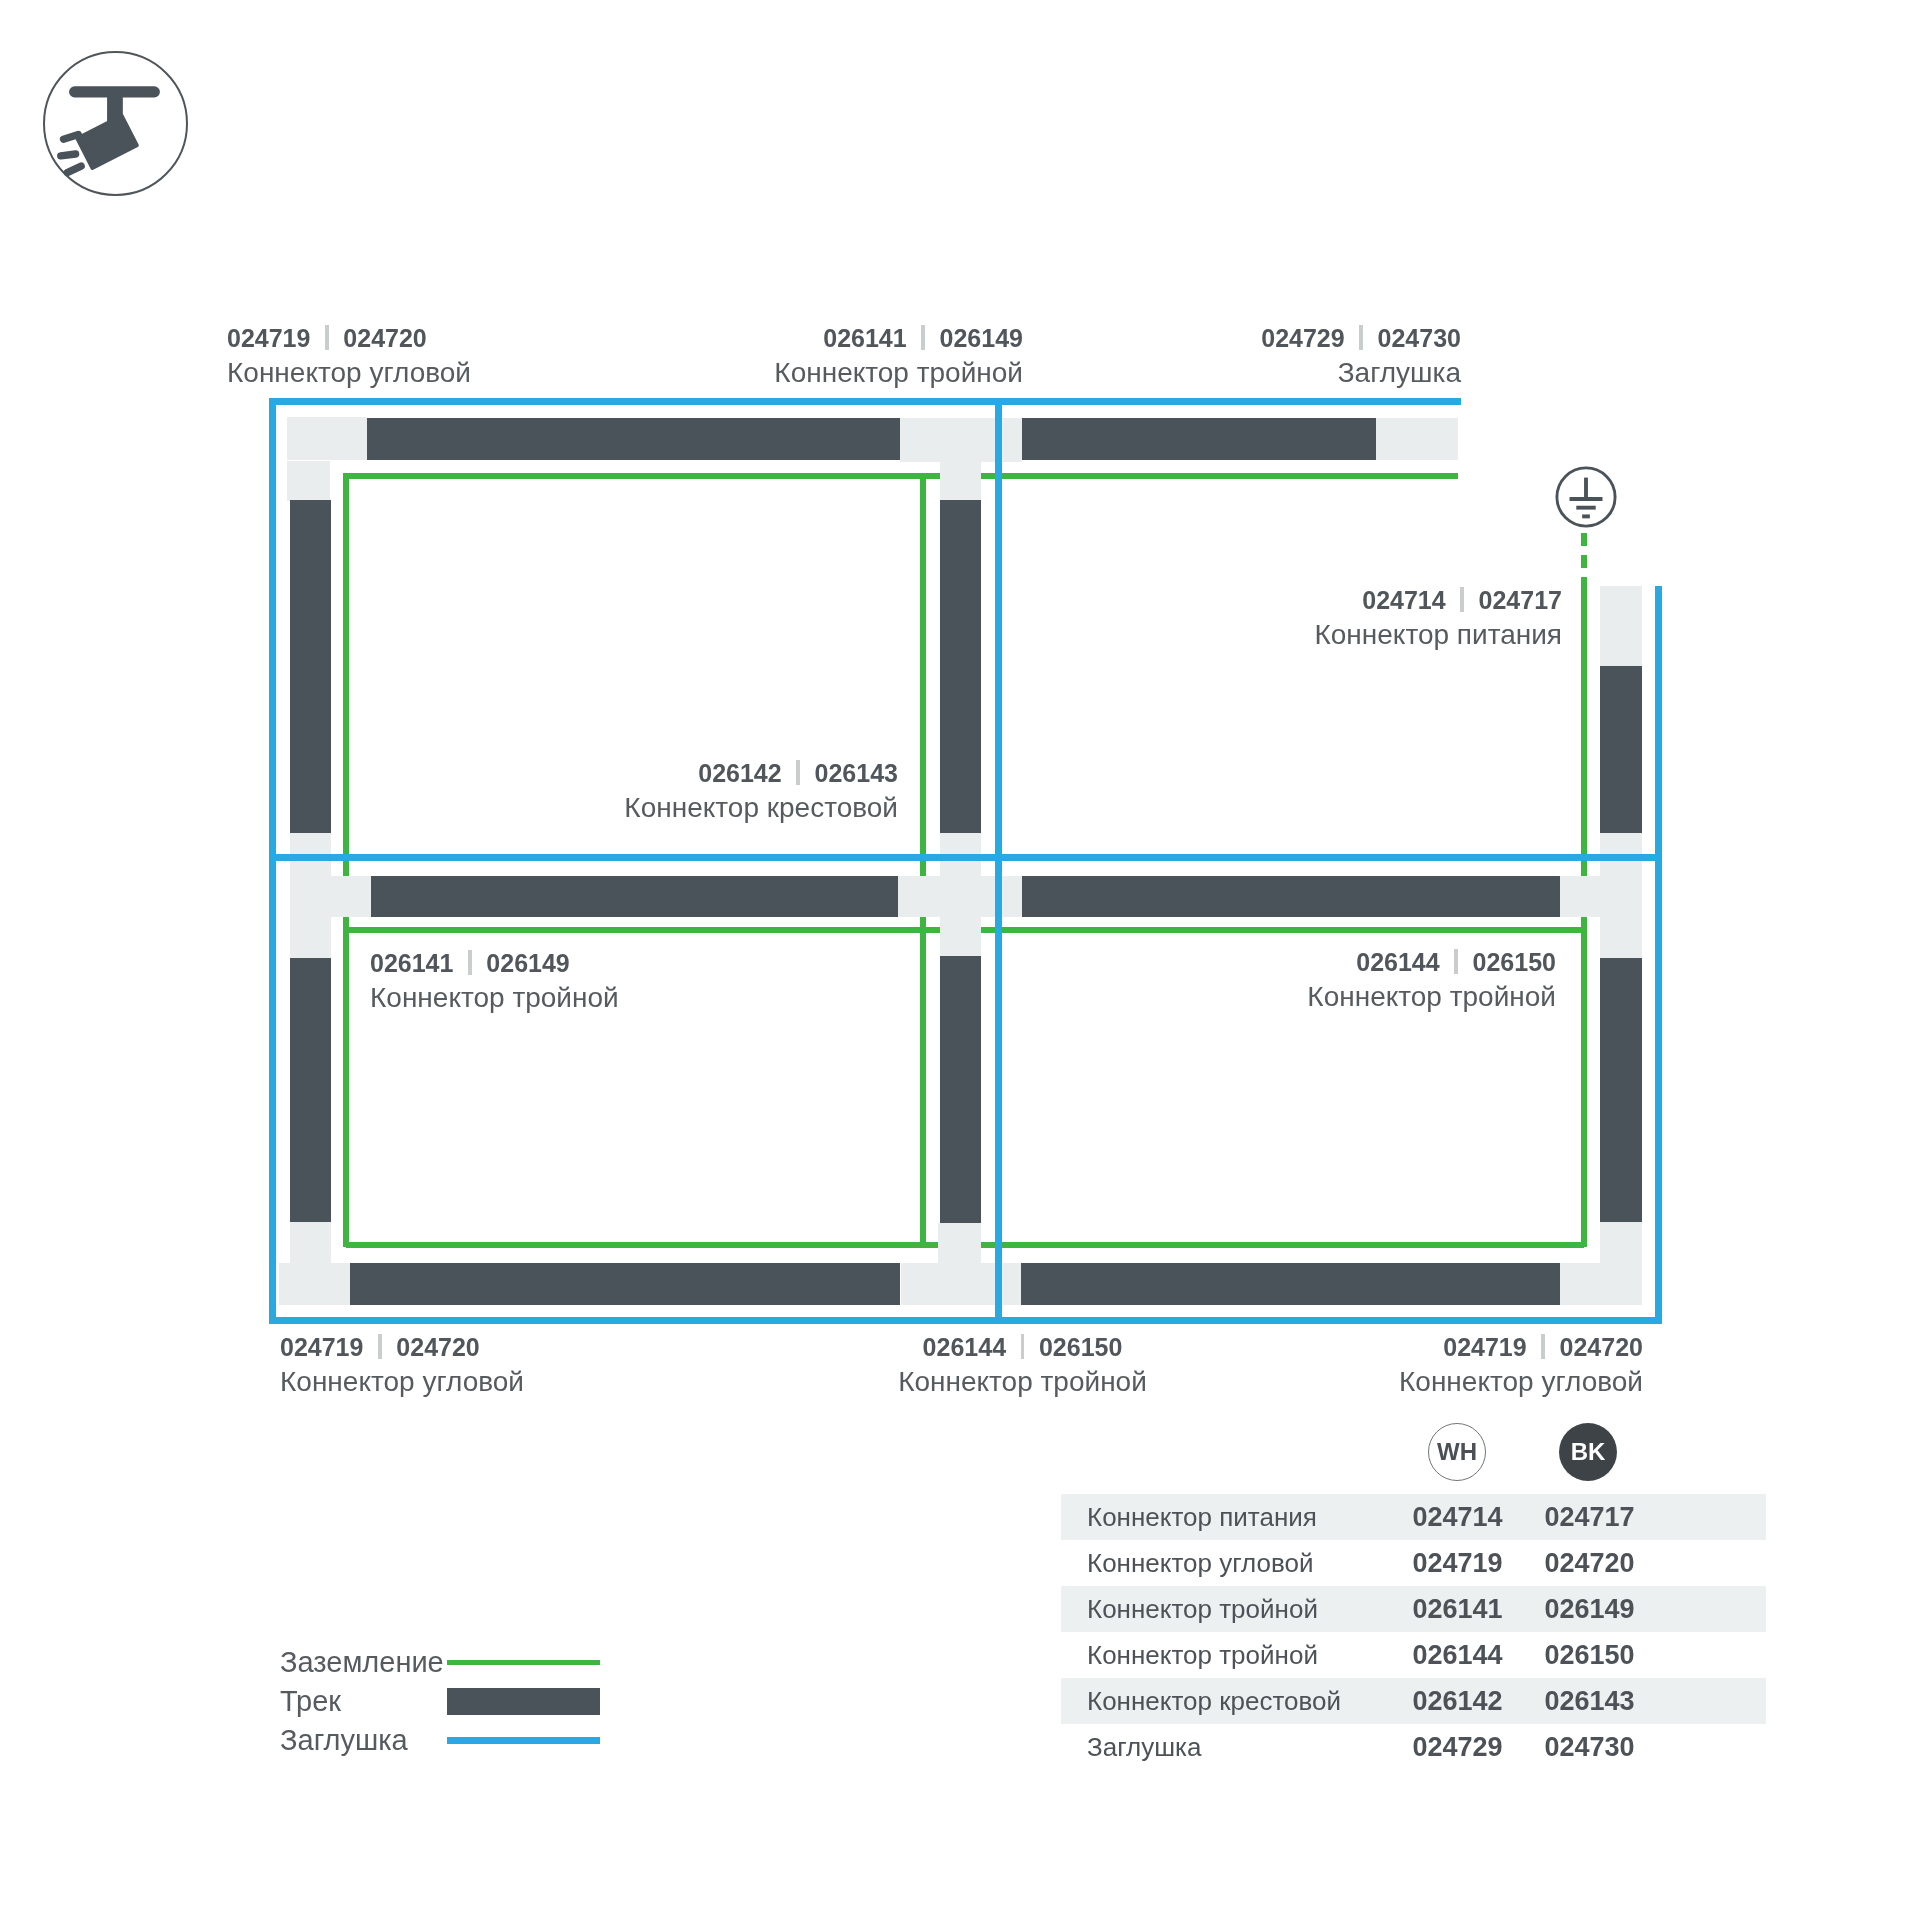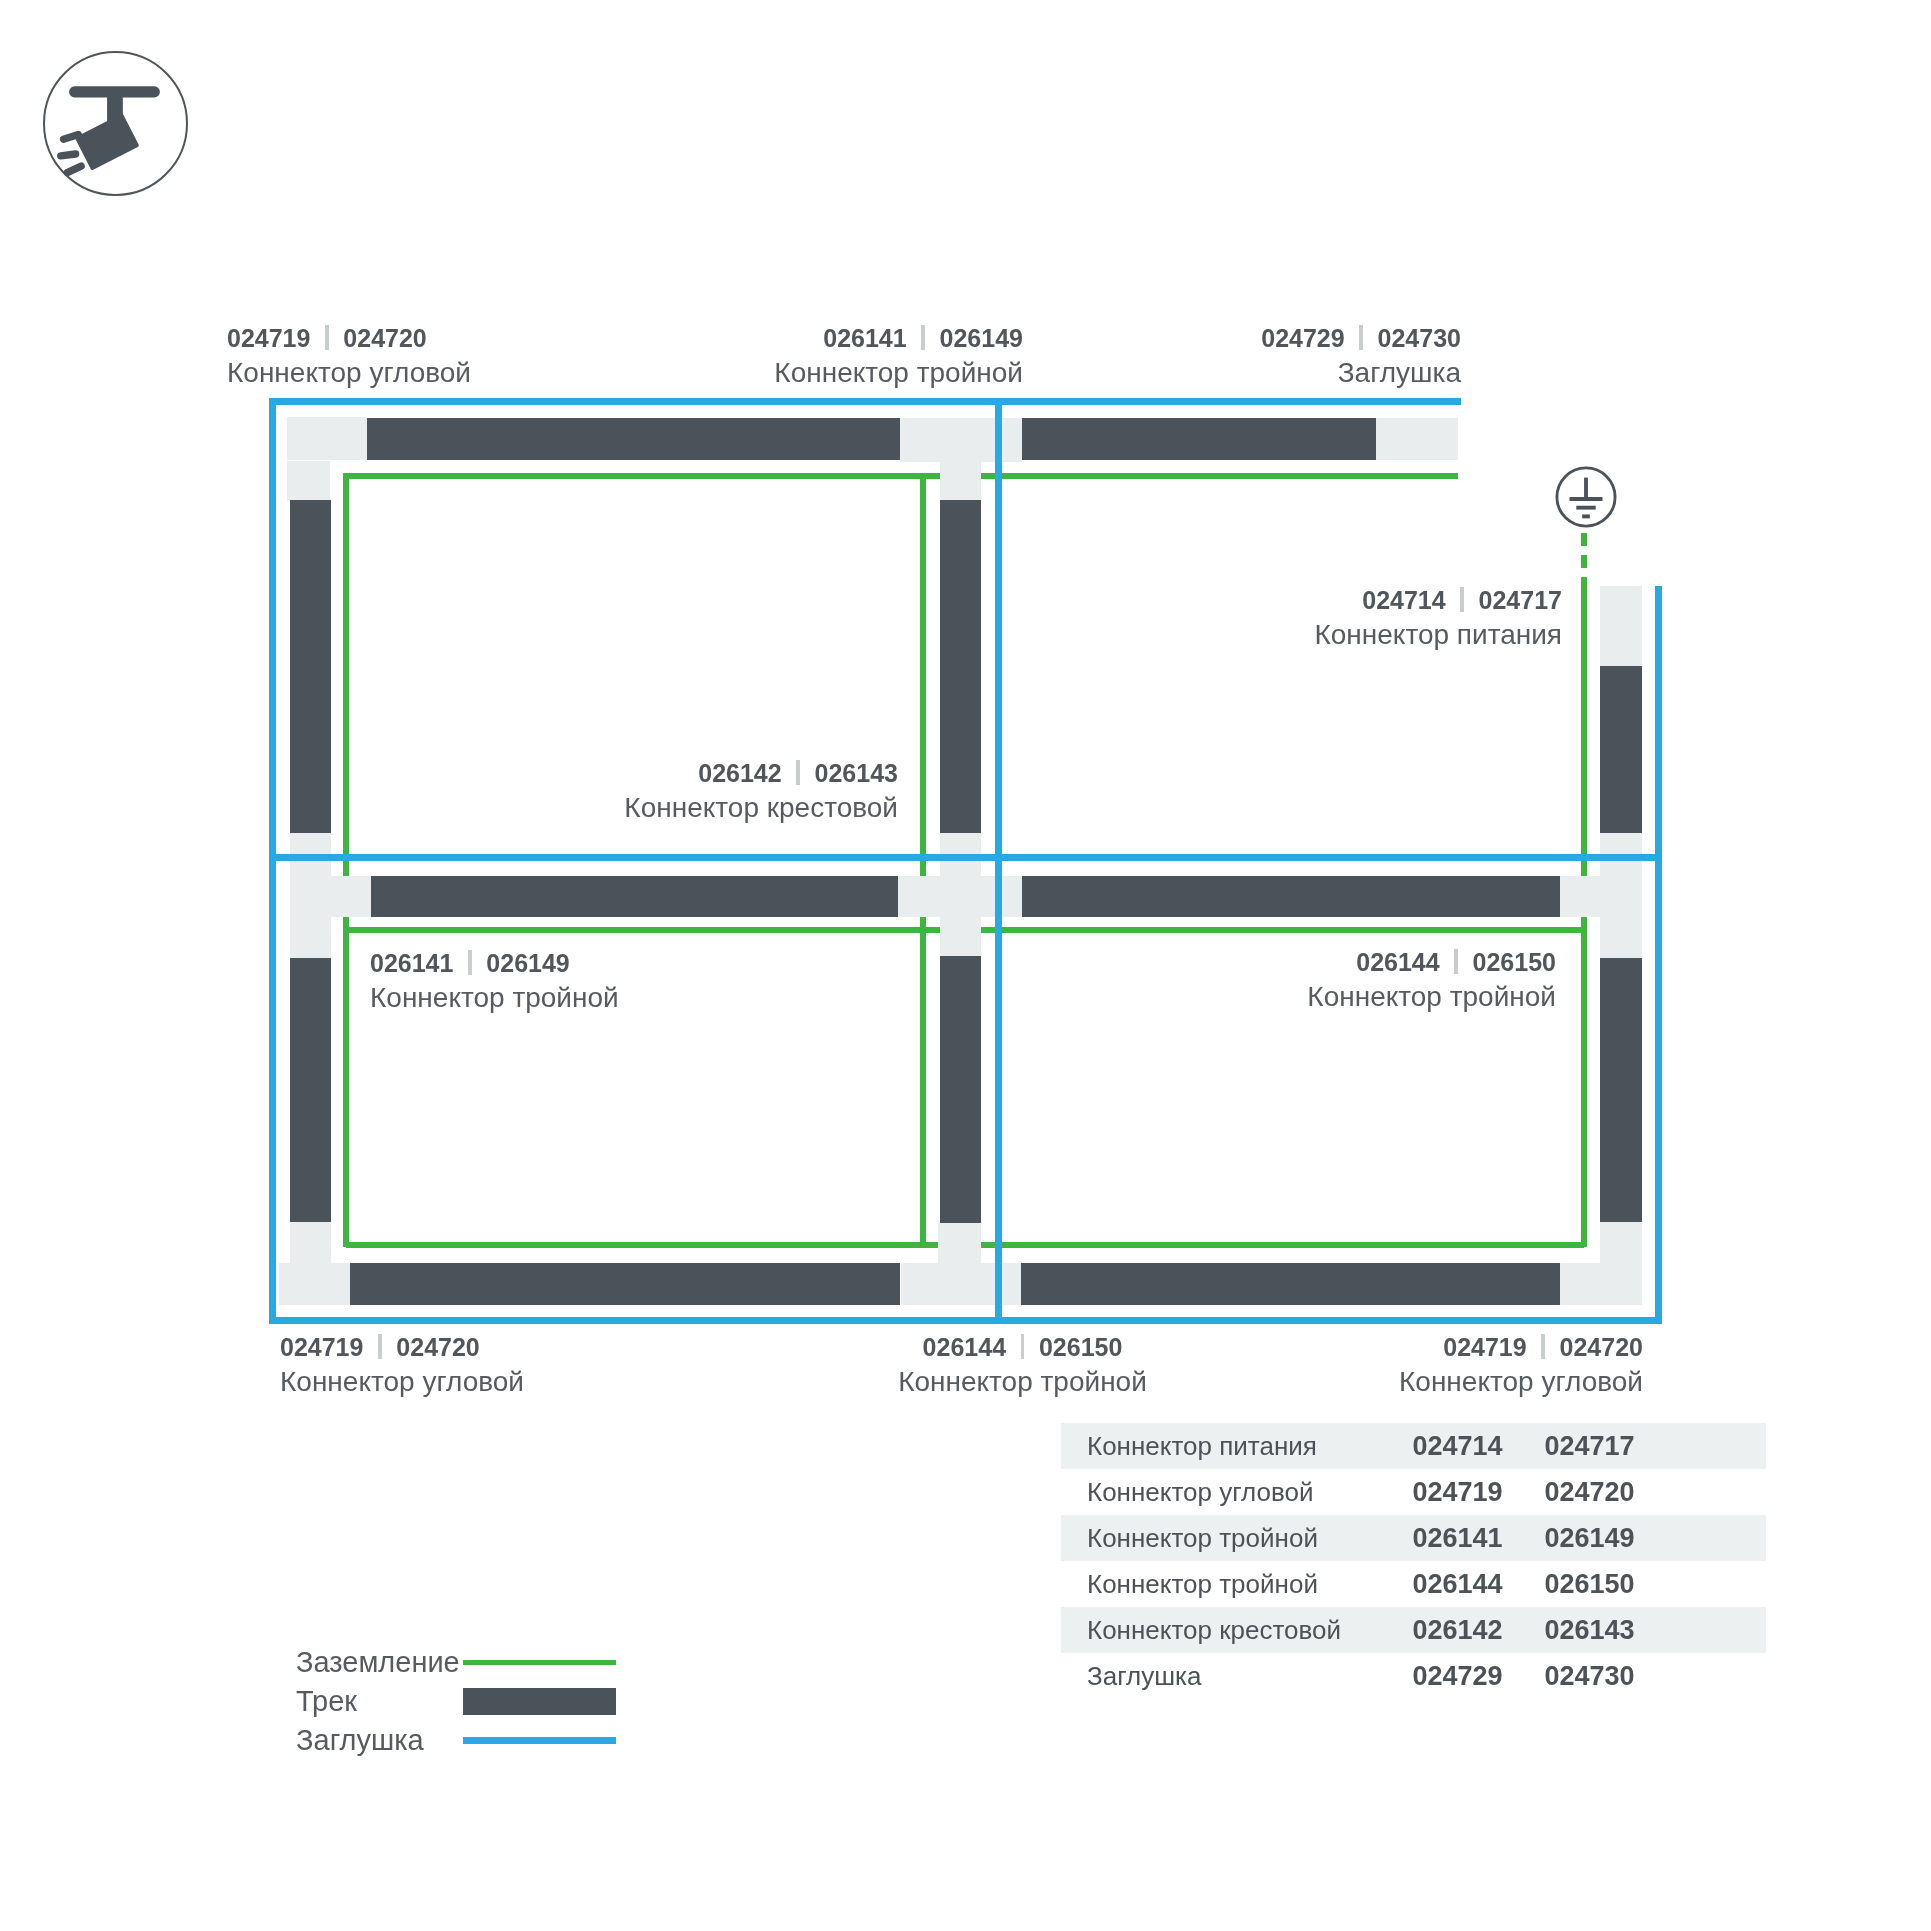--- a/index.html
+++ b/index.html
@@ -16,21 +16,21 @@
               border-radius:50%;box-sizing:border-box;background:#fff;}
   #title{position:absolute;left:346px;top:120px;font-size:46px;font-weight:700;color:#4a525a;letter-spacing:1px;white-space:nowrap;}
   
   .dlabel{position:absolute;white-space:nowrap;color:#565b60;}
   .dlabel .codes{font-size:25px;font-weight:700;line-height:35px;color:#50565b;}
   .dlabel .lname{font-size:28px;line-height:33px;}
   .dlabel.right{text-align:right;}
   .dlabel.center{text-align:center;}
   .sep{display:inline-block;width:3.9px;height:25px;background:#c9cdce;margin:0 14.5px;vertical-align:-2.9px;}
   
-  #legend{position:absolute;left:296px;top:1643px;}
+  #legend{position:absolute;left:280px;top:1643px;}
   .legend-row{display:flex;align-items:center;height:39px;}
   .legend-label{display:inline-block;width:167px;font-size:29px;color:#565b60;}
   .sw{display:inline-block;width:153px;}
   .sw-ground{height:5.8px;background:#3db540;}
   .sw-track{height:27px;background:#4a525a;}
   .sw-neutral{height:6.8px;background:#29a9e2;}
   
   #parts-table{position:absolute;left:1061px;top:1423px;width:705px;}
   .tbl-head{position:relative;height:71px;}
   .chip{position:absolute;top:0;width:58px;height:58px;border-radius:50%;display:flex;align-items:center;
@@ -167,20 +167,24 @@
       <span class="legend-label">Трек</span>
       <span class="sw sw-track"></span>
     </div>
     <div class="legend-row">
       <span class="legend-label">Заглушка</span>
       <span class="sw sw-neutral"></span>
     </div>
   </div>
 
   <div id="parts-table">
+    <div class="tbl-head">
+      <div class="chip chip-wh">WH</div>
+      <div class="chip chip-bk">BK</div>
+    </div>
     <div class="trow gray">
       <span class="tname">Коннектор питания</span>
         <span class="tcode">024714</span>
         <span class="tcode">024717</span>
         <span></span>
     </div>
     <div class="trow">
       <span class="tname">Коннектор угловой</span>
         <span class="tcode">024719</span>
         <span class="tcode">024720</span>

